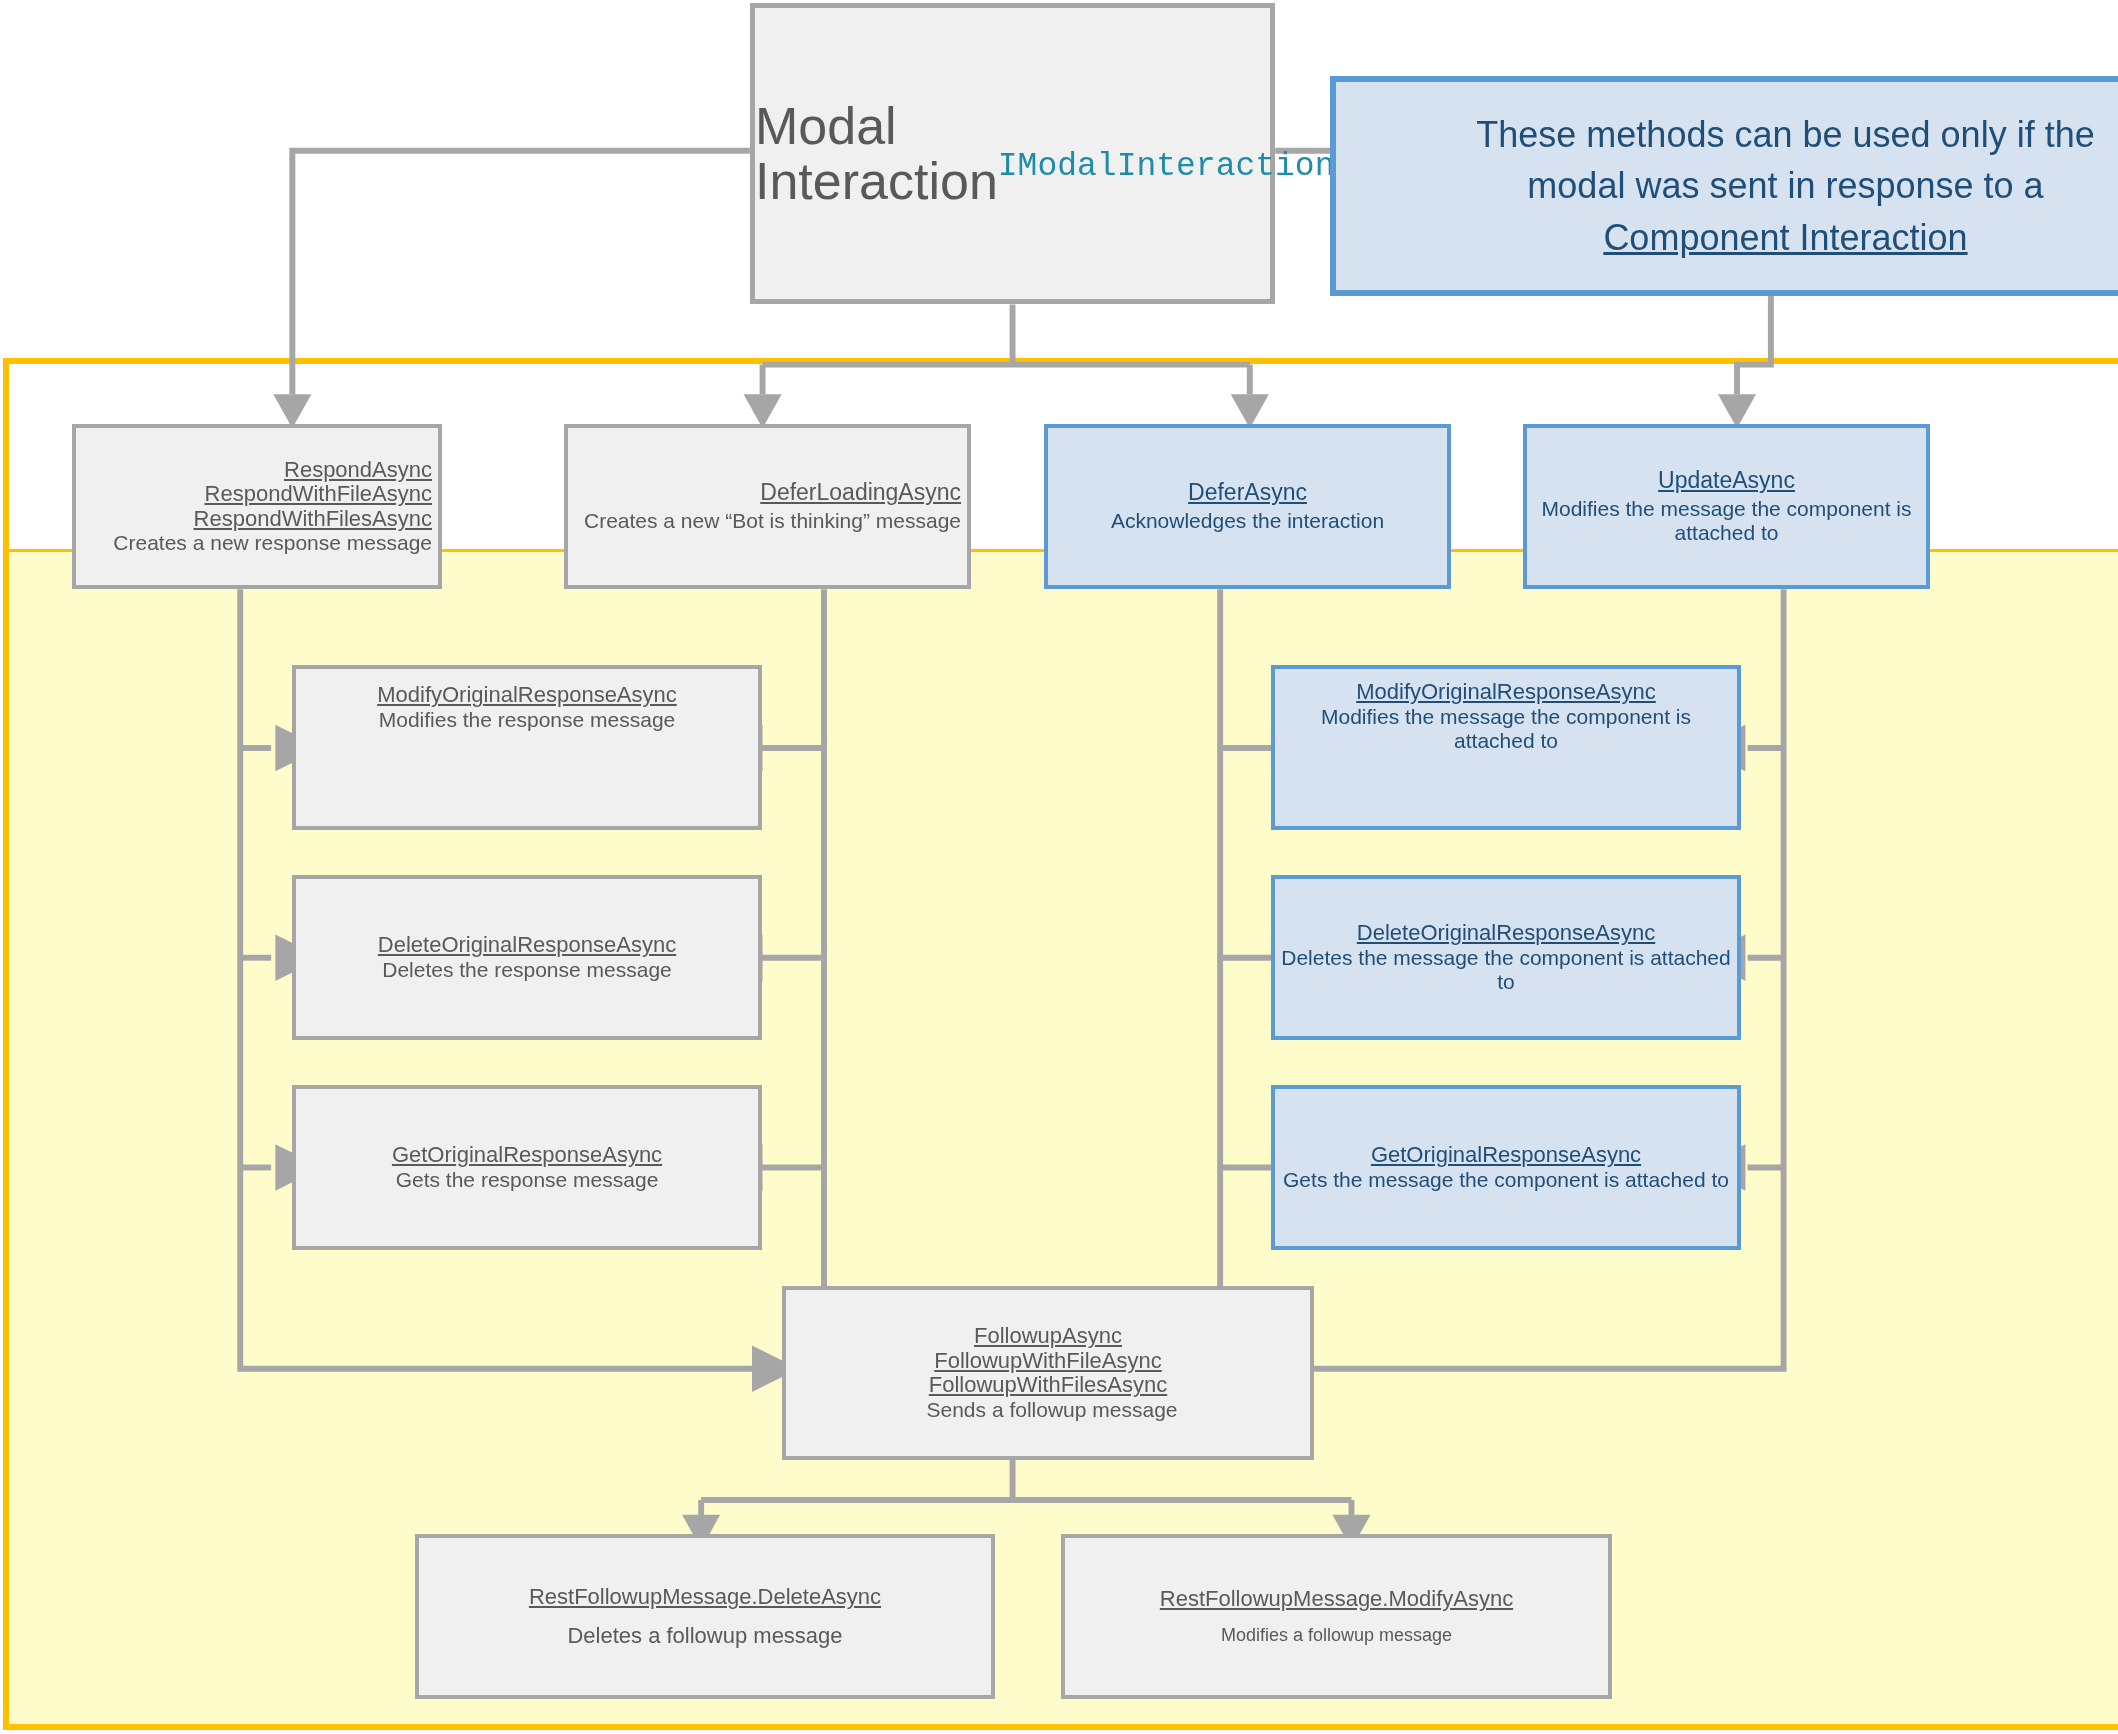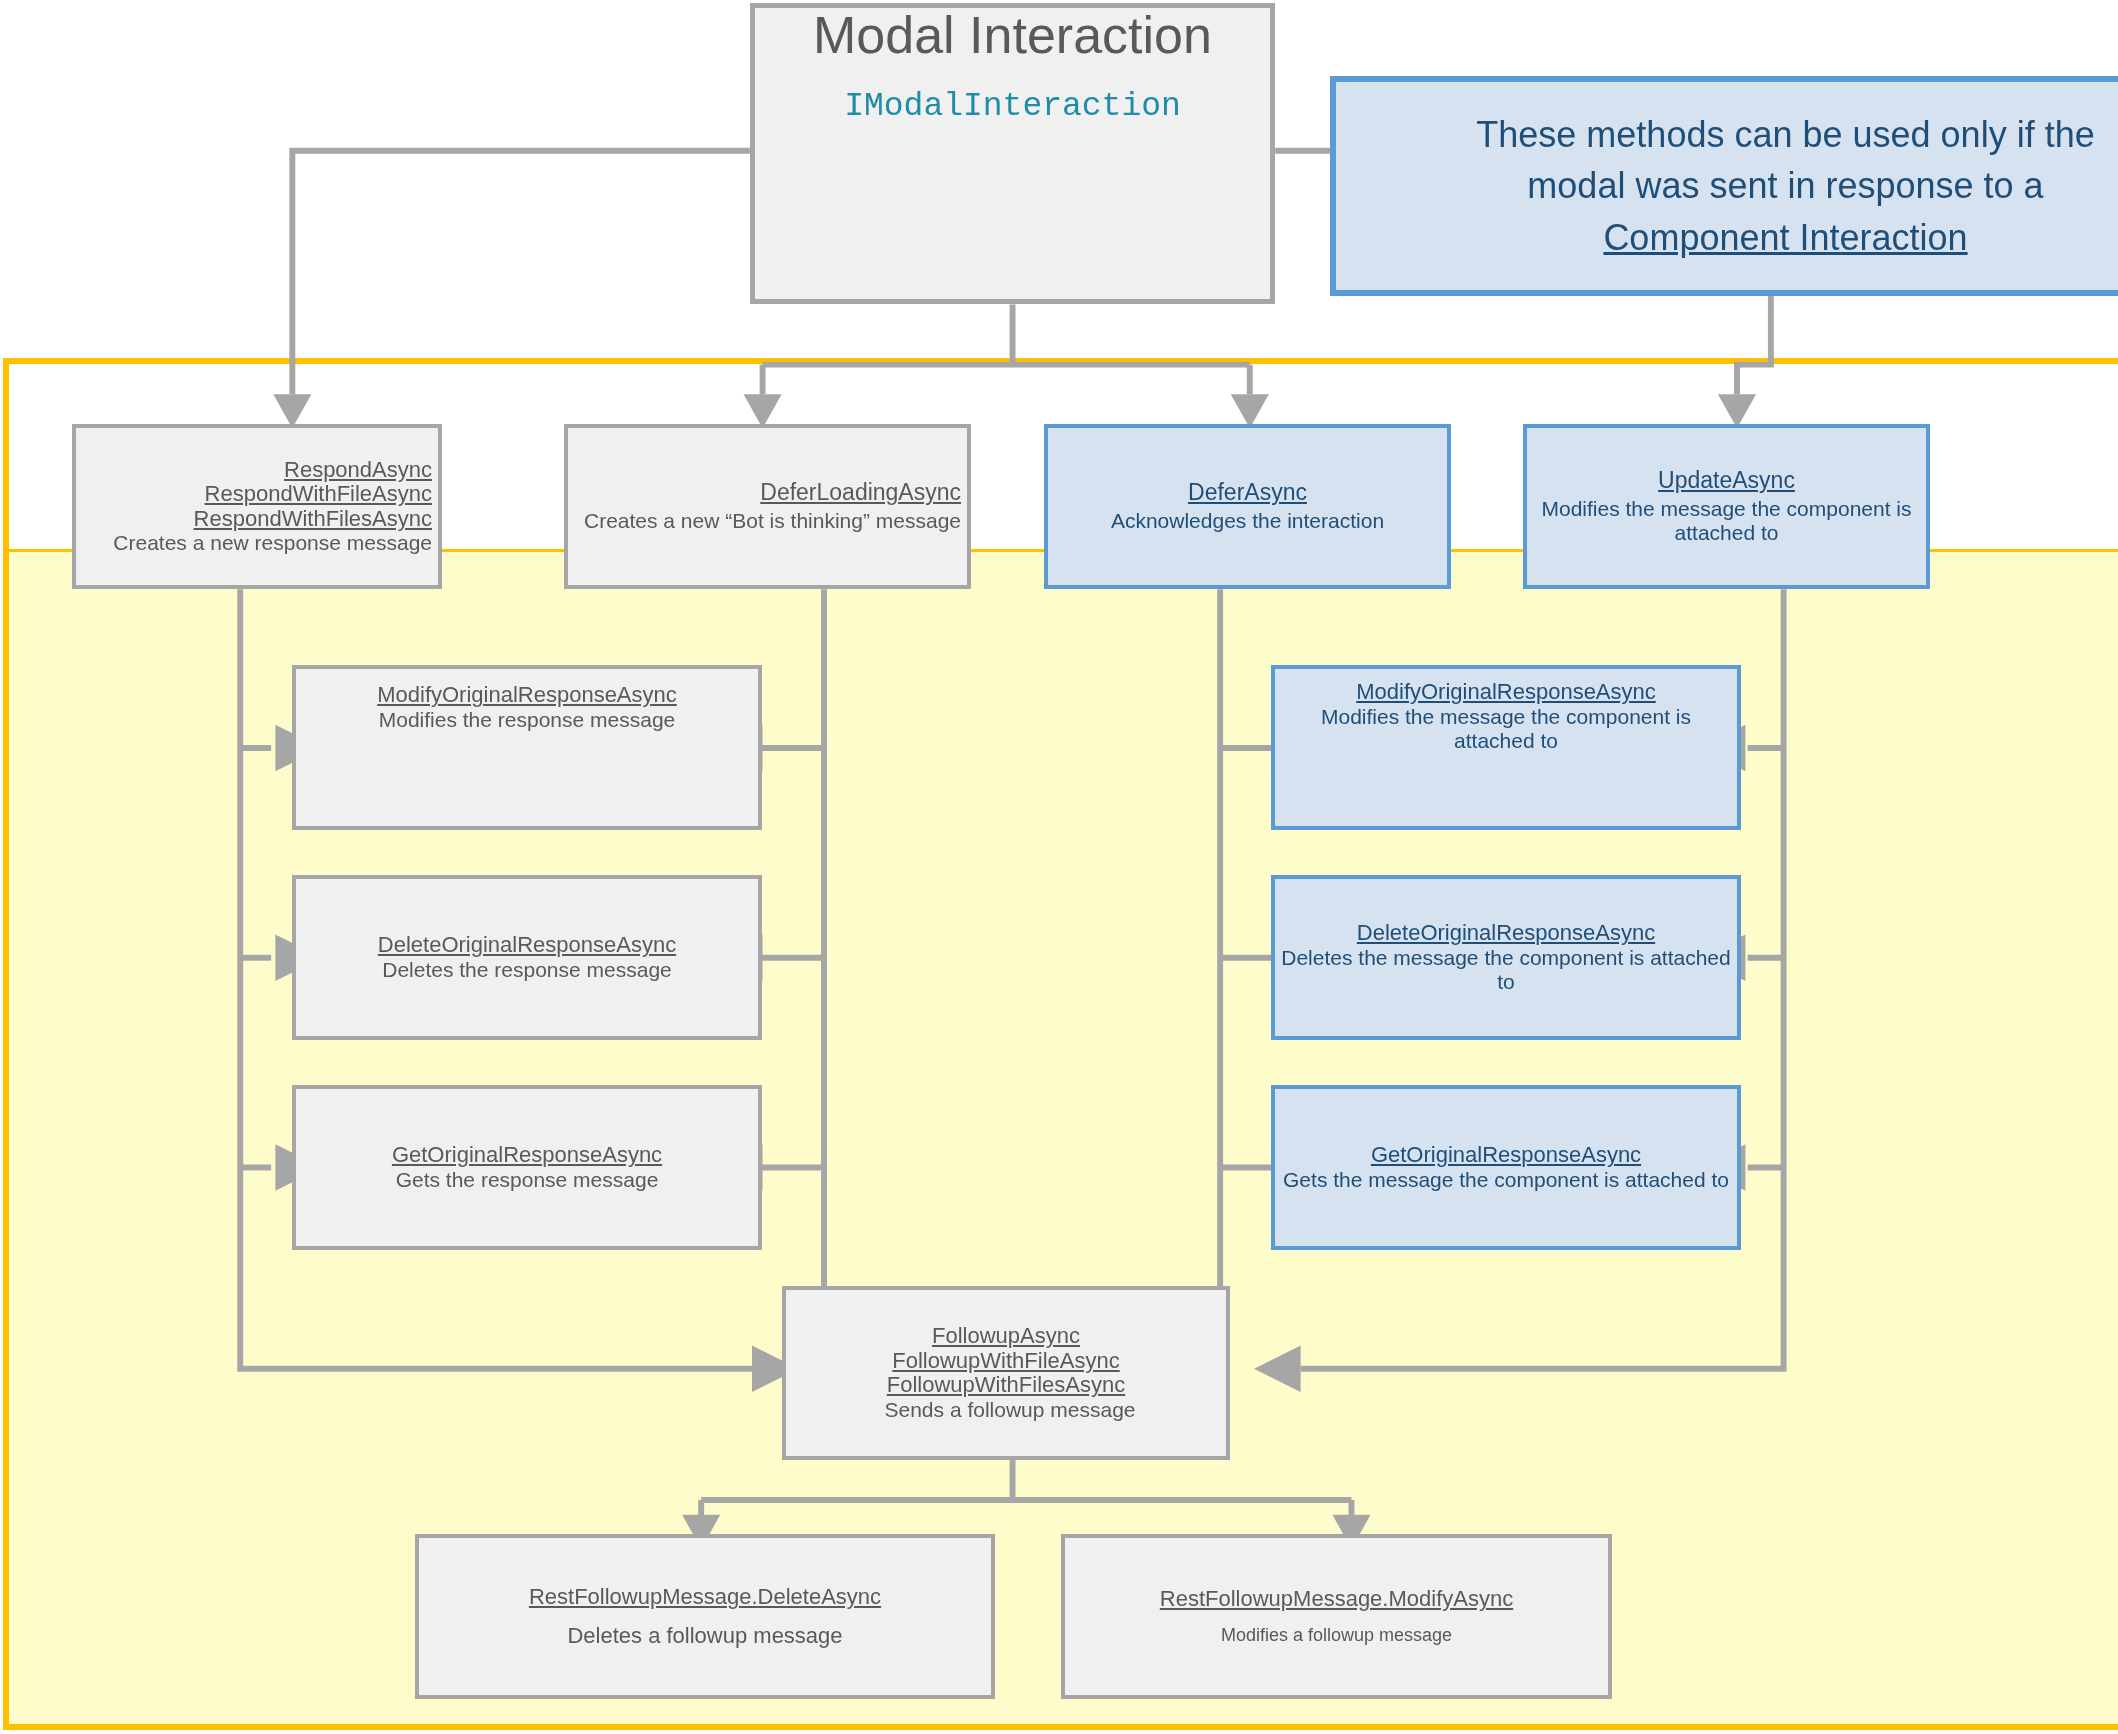--- a/index.html
+++ b/index.html
@@ -18,21 +18,21 @@
         align-items:center;justify-content:center;text-align:center;padding:2.5px 6px;}
   .node.gray{background:#F0F0F0;border:4.2px solid #A6A6A6;color:#595959;}
   .node.blue{background:#D6E2F0;border:4.2px solid #5B9BD5;color:#1F4E79;}
 
   .m-title{text-decoration:underline;line-height:1.12;}
   .m-desc{line-height:1.14;}
 
   
   #root-node{left:750px;top:3.4px;width:525px;height:301px;
       background:#F0F0F0;border:5.1px solid #A6A6A6;box-sizing:border-box;
-      position:absolute;display:flex;flex-direction:column;
+      position:absolute;display:flex;flex-direction:row;
       align-items:center;justify-content:flex-start;}
   #root-title{font-size:52px;color:#595959;line-height:1.05;}
   #root-iface{font-family:"Liberation Mono",monospace;font-size:33px;color:#1F8CA8;margin-top:25.4px;}
 
   
   #note-box{left:1330px;top:76px;width:911px;height:220px;
       position:absolute;box-sizing:border-box;background:#D6E2F0;border:6px solid #5B9BD5;
       display:flex;align-items:center;justify-content:center;text-align:center;
       color:#1F4E79;font-size:36px;line-height:1.42;padding:0 17px;}
   #note-box u{text-decoration:underline;}
@@ -223,21 +223,21 @@
   <div class="node blue" style="left:1271px;top:875px;width:470px;height:165px;font-size:22px;">
     <div class="m-title">DeleteOriginalResponseAsync</div>
     <div class="m-desc" style="font-size:21px;">Deletes the message the component is attached to</div>
   </div>
 
   <div class="node blue" style="left:1271px;top:1085px;width:470px;height:165px;font-size:22px;">
     <div class="m-title">GetOriginalResponseAsync</div>
     <div class="m-desc" style="font-size:21px;">Gets  the message the component is attached to</div>
   </div>
 
-  <div class="node gray" style="left:782px;top:1286px;width:448px;height:174px;font-size:22px;">
+  <div class="node gray" style="left:782px;top:1286px;width:532px;height:174px;font-size:22px;">
     <div class="m-title">FollowupAsync</div>
     <div class="m-title">FollowupWithFileAsync</div>
     <div class="m-title">FollowupWithFilesAsync</div>
     <div class="m-desc" style="font-size:21px;margin-left:8px;">Sends a followup message</div>
   </div>
 
   <div class="node gray" style="left:415px;top:1534px;width:580px;height:165px;font-size:22px;">
     <div class="m-title">RestFollowupMessage.DeleteAsync</div>
     <div class="m-desc" style="font-size:22px;margin-top:13px;">Deletes a followup message</div>
   </div>

